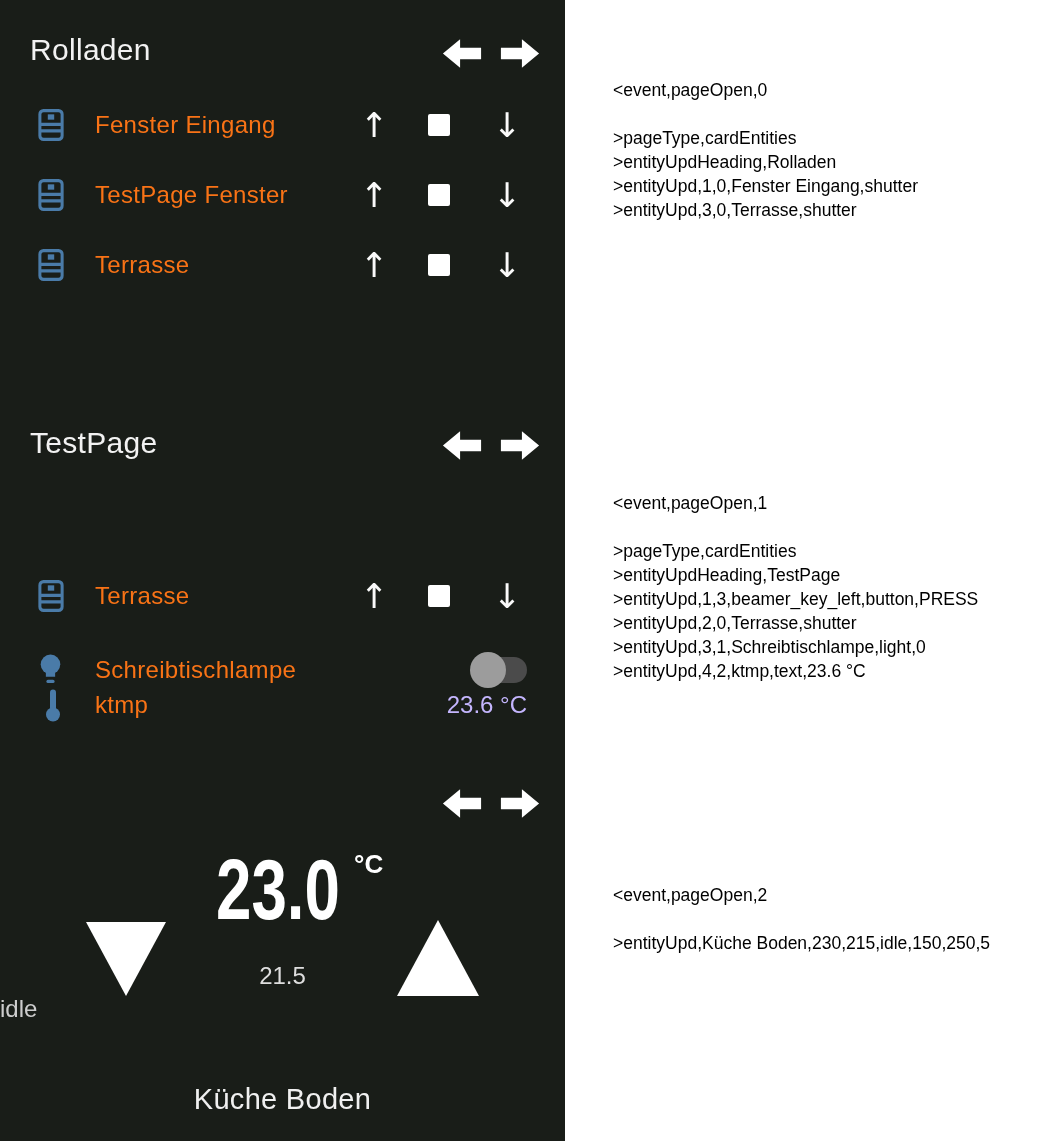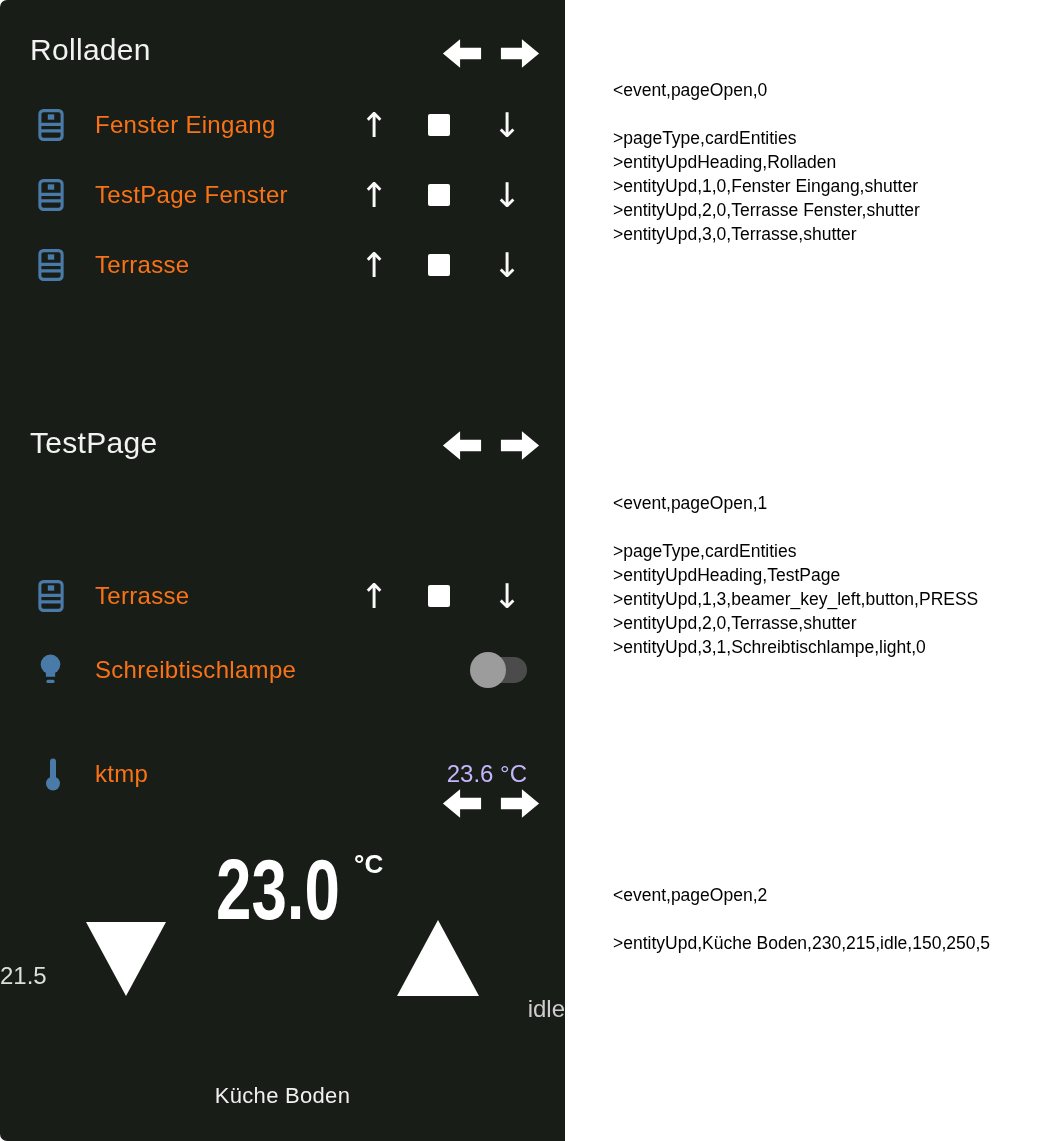--- a/index.html
+++ b/index.html
@@ -1,21 +1,20 @@
 <!DOCTYPE html>
 <html><head>
 <meta charset="utf-8">
 <style>
   * { margin:0; padding:0; box-sizing:border-box; }
   html,body { background:#fff; }
   .page {
     position:relative; width:1045px; height:1141px;
     background:#ffffff; overflow:hidden;
     font-family:"Liberation Sans", sans-serif;
-    border-radius:7px;
   }
   
   .panel {
     position:absolute; left:0; top:0; width:565px; height:1141px;
     background:#191d18; color:#eaeaea;
   }
   .card-title {
     position:absolute; left:30px; font-size:30px; font-weight:400;
     color:#f2f2f2; letter-spacing:.3px; line-height:1.1;
   }
@@ -71,30 +70,30 @@
     left:86px; top:922px;
     border-left:40px solid transparent; border-right:40px solid transparent;
     border-top:74px solid #ffffff;
   }
   .tri.up {
     left:397px; top:920px;
     border-left:41px solid transparent; border-right:41px solid transparent;
     border-bottom:76px solid #ffffff;
   }
   .temp-target {
-    position:absolute; left:0; width:565px; top:962px; text-align:left;
+    position:absolute; left:0; width:565px; top:962px; text-align:center;
     font-size:24px; color:#dedede;
   }
   .temp-state {
-    position:absolute; left:0; width:565px; top:995px; text-align:right;
-    font-size:24px; color:#cdcdcd;padding-left:20px;
+    position:absolute; left:0; width:565px; top:995px; text-align:left;
+    font-size:24px; color:#cdcdcd;
   }
   .thermo-title {
     position:absolute; left:0; width:565px; top:1083px; text-align:center;
-    font-size:22px; color:#f0f0f0; letter-spacing:.3px;
+    font-size:29px; color:#f0f0f0; letter-spacing:.3px;
   }
 
   
   .proto { position:absolute; left:613px; color:#000; }
   .pline {
     min-height:24px; line-height:24px; font-size:17.5px; font-weight:400;
     white-space:pre; letter-spacing:0;
   }
   .hidden-defs { position:absolute; width:0; height:0; overflow:hidden; }
 </style>
@@ -202,21 +201,21 @@
     <div class="row" style="top:635px">
       <svg class="icon at38" width="25" height="33" viewBox="0 0 24 32">
           <use href="#sym-bulb"></use>
         </svg>
       <div class="label">Schreibtischlampe</div>
       <div class="toggle">
         <div class="knob"></div>
       </div>
     </div>
 
-    <div class="row" style="top:739px">
+    <div class="row" style="top:670px">
       <svg class="icon at45" width="16" height="34" viewBox="0 0 16 34">
           <use href="#sym-thermo"></use>
         </svg>
       <div class="label">ktmp</div>
       <div class="value">23.6 °C</div>
     </div>
 
     <div class="nav-arrow" style="left:441px;top:787px">
       <svg>
           <use href="#sym-arrow-left"></use>
@@ -238,32 +237,32 @@
     <div class="temp-state">idle</div>
     <div class="thermo-title">Küche Boden</div>
   </div>
 
   <div class="proto" style="top:78px">
     <div class="pline">&lt;event,pageOpen,0</div>
     <div class="pline"></div>
     <div class="pline">&gt;pageType,cardEntities</div>
     <div class="pline">&gt;entityUpdHeading,Rolladen</div>
     <div class="pline">&gt;entityUpd,1,0,Fenster Eingang,shutter</div>
-    <div class="pline">&gt;entityUpd,2,0,Terrasse Fenster,shutter</div>
     <div class="pline">&gt;entityUpd,3,0,Terrasse,shutter</div>
   </div>
 
   <div class="proto" style="top:491px">
     <div class="pline">&lt;event,pageOpen,1</div>
     <div class="pline"></div>
     <div class="pline">&gt;pageType,cardEntities</div>
     <div class="pline">&gt;entityUpdHeading,TestPage</div>
     <div class="pline">&gt;entityUpd,1,3,beamer_key_left,button,PRESS</div>
     <div class="pline">&gt;entityUpd,2,0,Terrasse,shutter</div>
     <div class="pline">&gt;entityUpd,3,1,Schreibtischlampe,light,0</div>
+    <div class="pline">&gt;entityUpd,4,2,ktmp,text,23.6 °C</div>
   </div>
 
   <div class="proto" style="top:883px">
     <div class="pline">&lt;event,pageOpen,2</div>
     <div class="pline"></div>
     <div class="pline">&gt;entityUpd,Küche Boden,230,215,idle,150,250,5</div>
   </div>
 
 </div>
 

